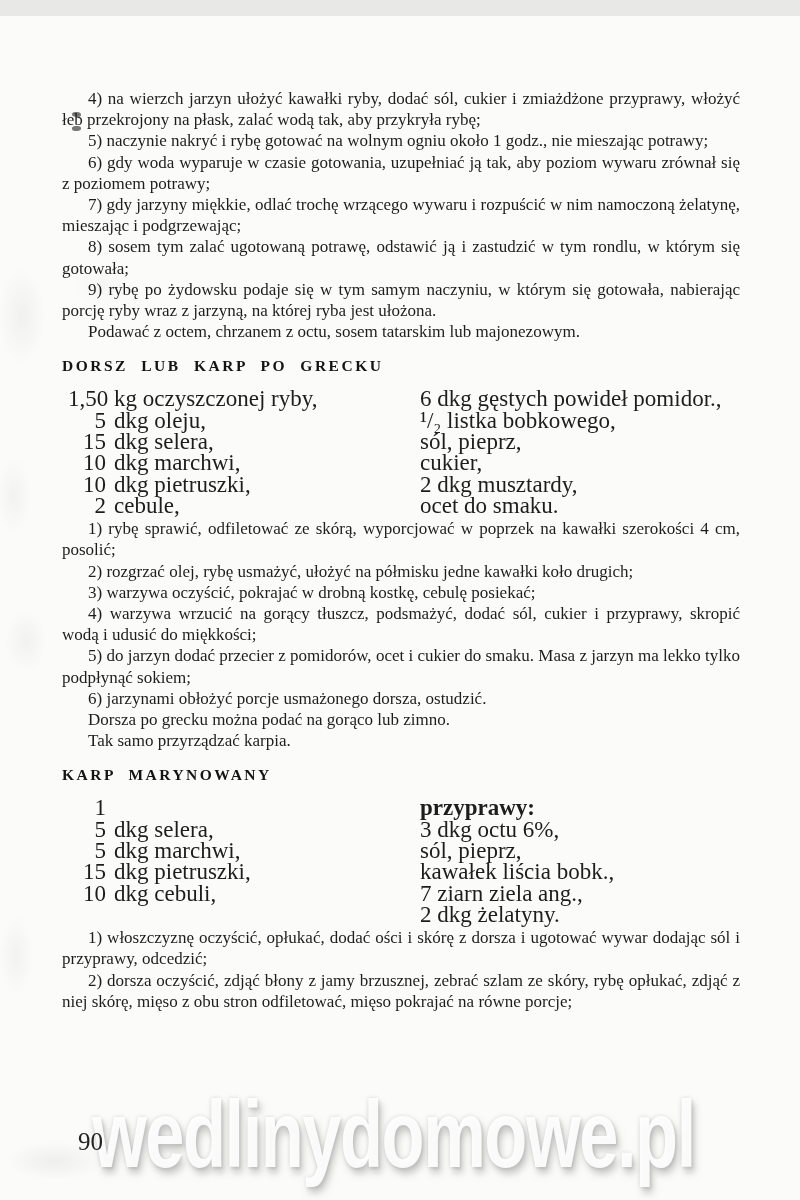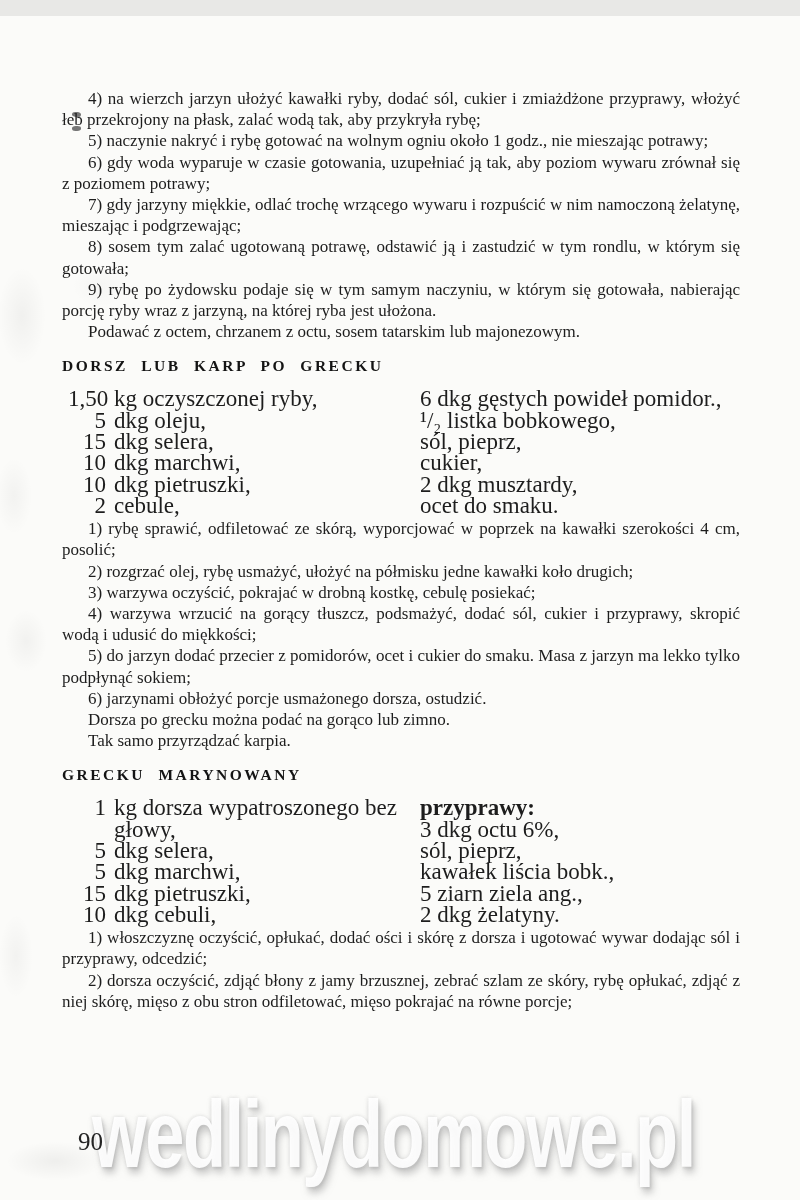--- a/index.html
+++ b/index.html
@@ -130,28 +130,26 @@
       <p class="body-par">2) rozgrzać olej, rybę usmażyć, ułożyć na półmisku jedne kawałki koło drugich;</p>
       <p class="body-par">3) warzywa oczyścić, pokrajać w drobną kostkę, cebulę posiekać;</p>
       <p class="body-par">4) warzywa wrzucić na gorący tłuszcz, podsmażyć, dodać sól, cukier i przyprawy, skropić wodą i udusić do miękkości;</p>
       <p class="body-par">5) do jarzyn dodać przecier z pomidorów, ocet i cukier do smaku. Masa z jarzyn ma lekko tylko podpłynąć sokiem;</p>
       <p class="body-par">6) jarzynami obłożyć porcje usmażonego dorsza, ostudzić.</p>
       <p class="body-par">Dorsza po grecku można podać na gorąco lub zimno.</p>
       <p class="body-par">Tak samo przyrządzać karpia.</p>
     </div>
 
     <div>
-      <h2 class="recipe-title">GRECKU MARYNOWANY</h2>
+      <h2 class="recipe-title">KARP MARYNOWANY</h2>
 
       <div class="ingredients">
         <div class="ing-left">
           <div class="ing-row">
             <span class="qty">1</span>
-            <span class="itxt">kg dorsza wypatroszonego bez
-głowy,</span>
           </div>
           <div class="ing-row">
             <span class="qty">5</span>
             <span class="itxt">dkg selera,</span>
           </div>
           <div class="ing-row">
             <span class="qty">5</span>
             <span class="itxt">dkg marchwi,</span>
           </div>
           <div class="ing-row">
@@ -161,21 +159,21 @@
           <div class="ing-row">
             <span class="qty">10</span>
             <span class="itxt">dkg cebuli,</span>
           </div>
         </div>
         <div class="ing-right">
           <div class="ing-line ing-header">przyprawy:</div>
           <div class="ing-line">3 dkg octu 6%,</div>
           <div class="ing-line">sól, pieprz,</div>
           <div class="ing-line">kawałek liścia bobk.,</div>
-          <div class="ing-line">5 ziarn ziela ang.,</div>
+          <div class="ing-line">7 ziarn ziela ang.,</div>
           <div class="ing-line">2 dkg żelatyny.</div>
         </div>
       </div>
 
       <p class="body-par">1) włoszczyznę oczyścić, opłukać, dodać ości i skórę z dorsza i ugotować wywar dodając sól i przyprawy, odcedzić;</p>
       <p class="body-par">2) dorsza oczyścić, zdjąć błony z jamy brzusznej, zebrać szlam ze skóry, rybę opłukać, zdjąć z niej skórę, mięso z obu stron odfiletować, mięso pokrajać na równe porcje;</p>
     </div>
 
   </div>
 

